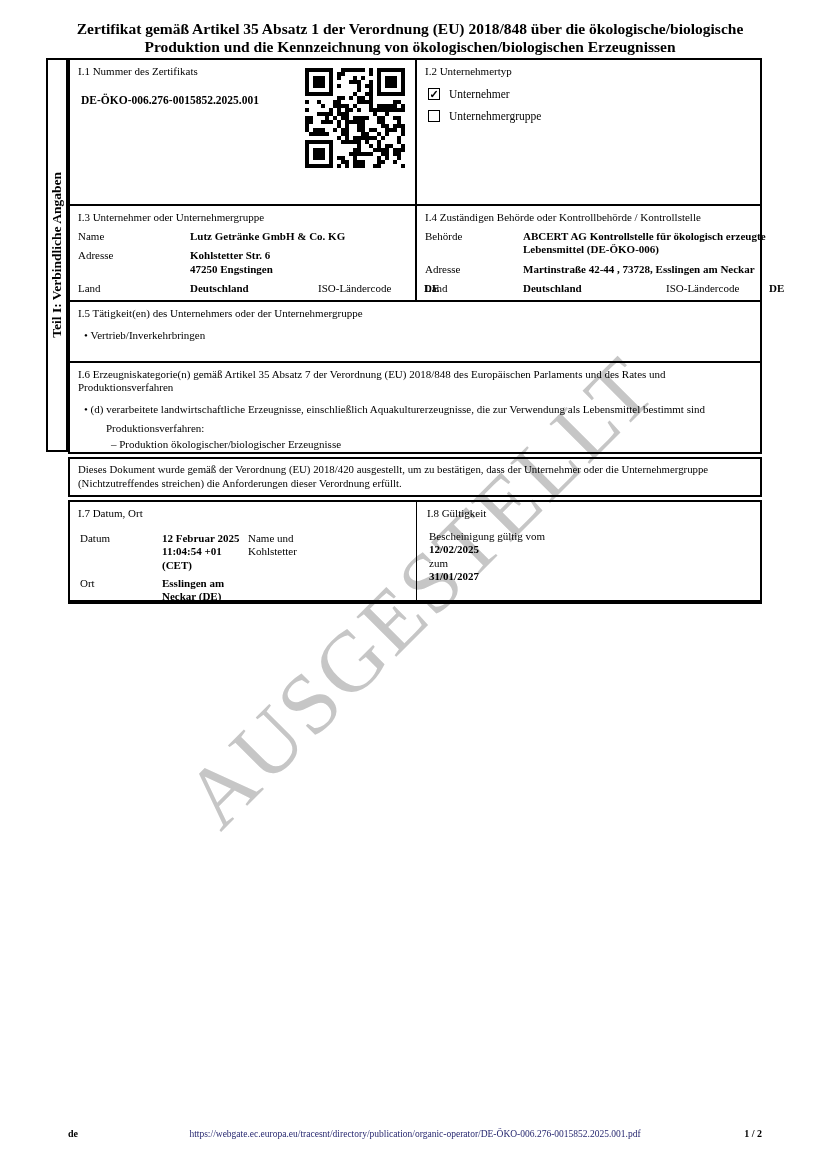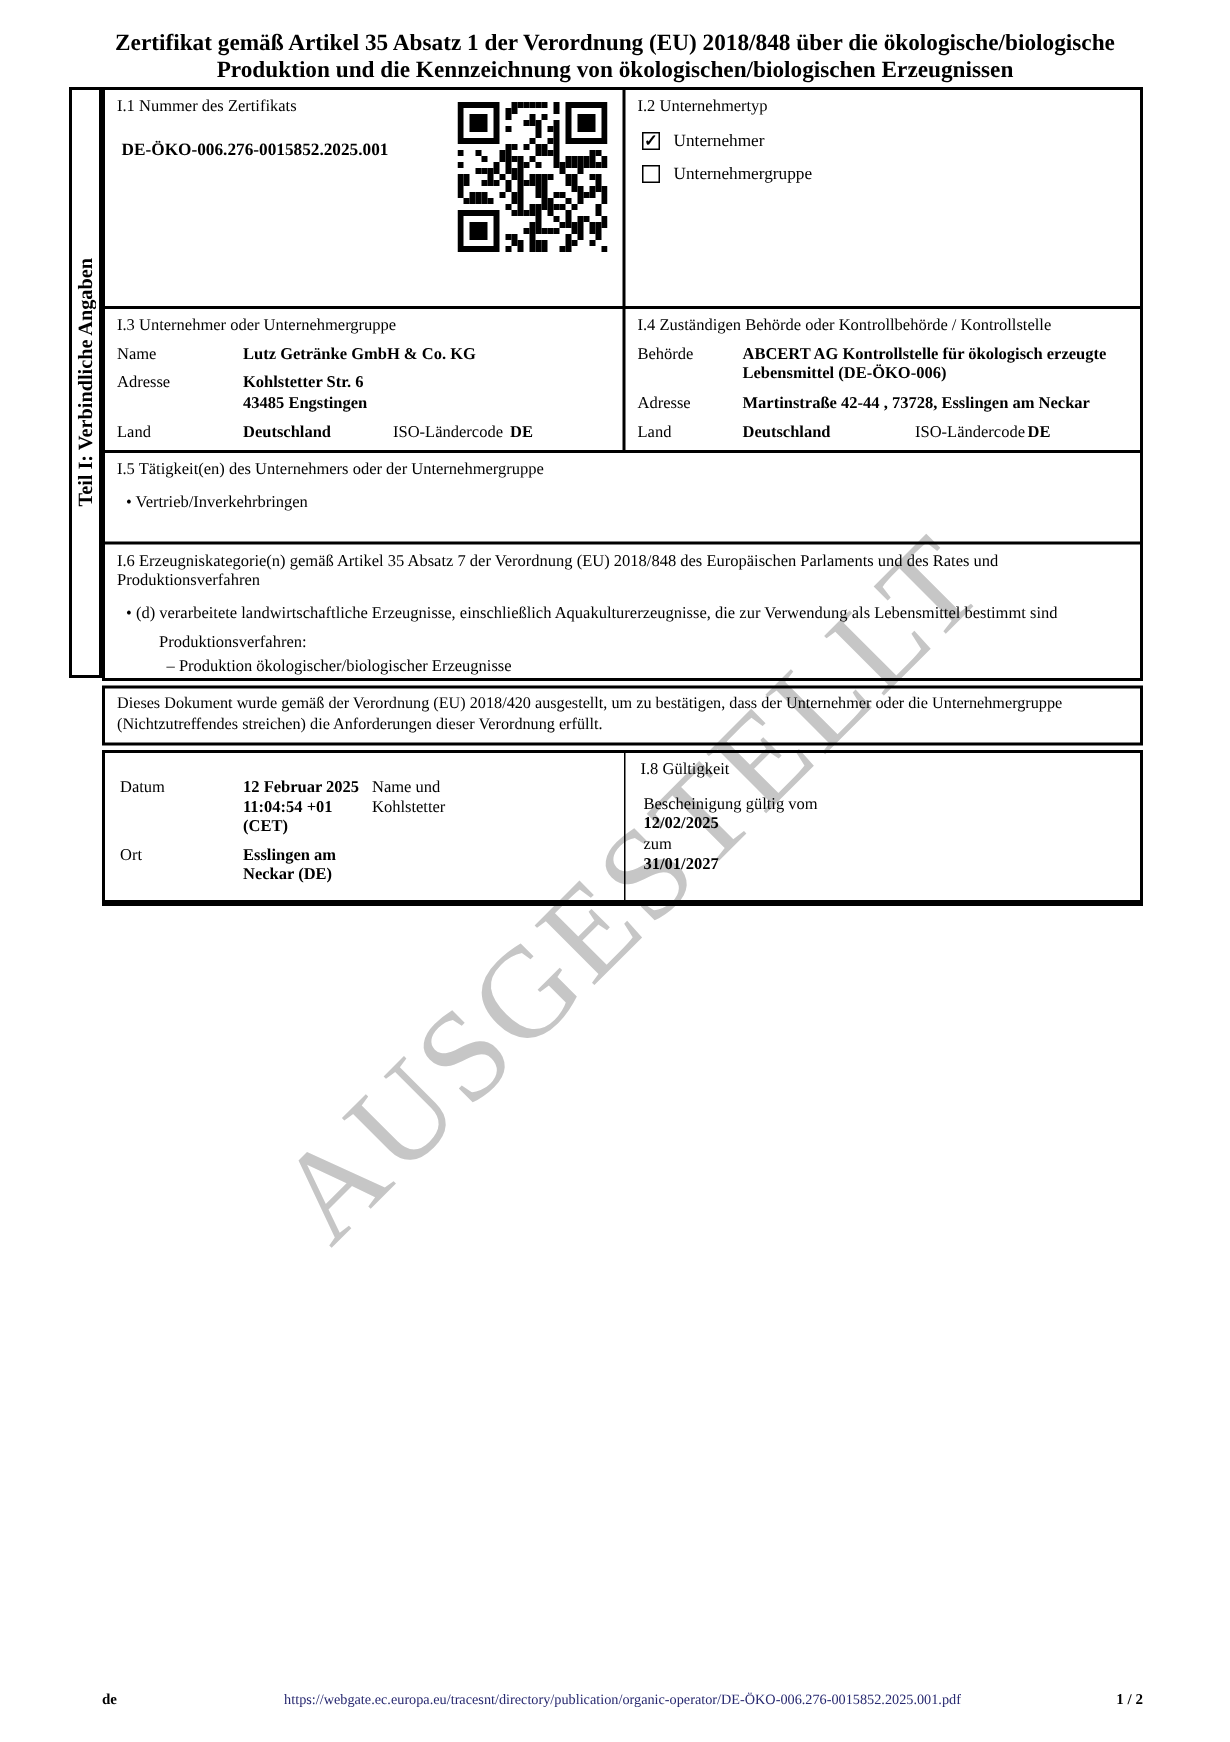--- a/index.html
+++ b/index.html
@@ -50,21 +50,21 @@
   .cert-number { margin-top:16px; font-size:11.5px; font-weight:bold; padding-left:3px; }
   .qr { position:absolute; top:8px; right:10px; width:100px; height:100px; }
   
   .opt-row { display:flex; align-items:flex-start; margin-top:10px; padding-left:3px; }
   .checkbox {
     width:12px; height:12px; border:1.5px solid #000; margin-right:9px; flex:none;
     font-size:11px; line-height:10px; text-align:center; font-weight:bold;
   }
   .opt-label { font-size:11.5px; }
   
-  .frow { display:flex; margin-top:6px; line-height:1.2; }
+  .frow { display:flex; margin-top:6px; line-height:1.2;gap:28px; }
   .frow:first-of-type { margin-top:9px; }
   .fl { flex:none; }
   .w84 { width:84px; } .w100 { width:100px; } .w78 { width:78px; }
   .w70 { width:70px; } .w115 { width:115px; } .w75 { width:75px; }
   .fv { flex:1; font-weight:bold; }
   
   .bullet-item { margin-top:9px; padding-left:6px; line-height:1.25; }
   .bullet-item::before { content:"• "; }
   .sub-label { margin-top:5px; padding-left:28px; }
   .sub-item { margin-top:4px; padding-left:33px; }
@@ -365,21 +365,21 @@
       <div class="t-row row2">
         <div class="cell-a">
           <div class="sec-label">I.3 Unternehmer oder Unternehmergruppe</div>
           <div class="frow">
             <span class="fl w84">Name</span>
             <span class="fv">Lutz Getränke GmbH &amp; Co. KG</span>
           </div>
           <div class="frow">
             <span class="fl w84">Adresse</span>
             <span class="fv pre">Kohlstetter Str. 6
-43485 Engstingen</span>
+47250 Engstingen</span>
           </div>
           <div class="frow">
             <span class="fl w84">Land</span>
             <span class="fl w100 vbold">Deutschland</span>
             <span class="fl w78">ISO-Ländercode</span>
             <span class="fv">DE</span>
           </div>
         </div>
         <div class="cell-b">
           <div class="sec-label">I.4 Zuständigen Behörde oder Kontrollbehörde / Kontrollstelle</div>
@@ -417,20 +417,21 @@
       </div>
 
     </div>
 
     <div class="statement-box">
       <span>Dieses Dokument wurde gemäß der Verordnung (EU) 2018/420 ausgestellt, um zu bestätigen, dass der Unternehmer oder die Unternehmergruppe (Nichtzutreffendes streichen) die Anforderungen dieser Verordnung erfüllt.</span>
     </div>
 
     <div class="date-box">
       <div class="dcell-a">
+        <div class="sec-label">I.7 Datum, Ort</div>
         <div class="i7-grid">
           <span class="g-l1">Datum</span>
           <span class="g-v1">12 Februar 2025 11:04:54 +01 (CET)</span>
           <span class="g-l2">Ort</span>
           <span class="g-v2">Esslingen am Neckar (DE)</span>
           <span class="g-l3">Name und Kohlstetter</span>
         </div>
       </div>
       <div class="dcell-b">
         <div class="sec-label">I.8 Gültigkeit</div>

